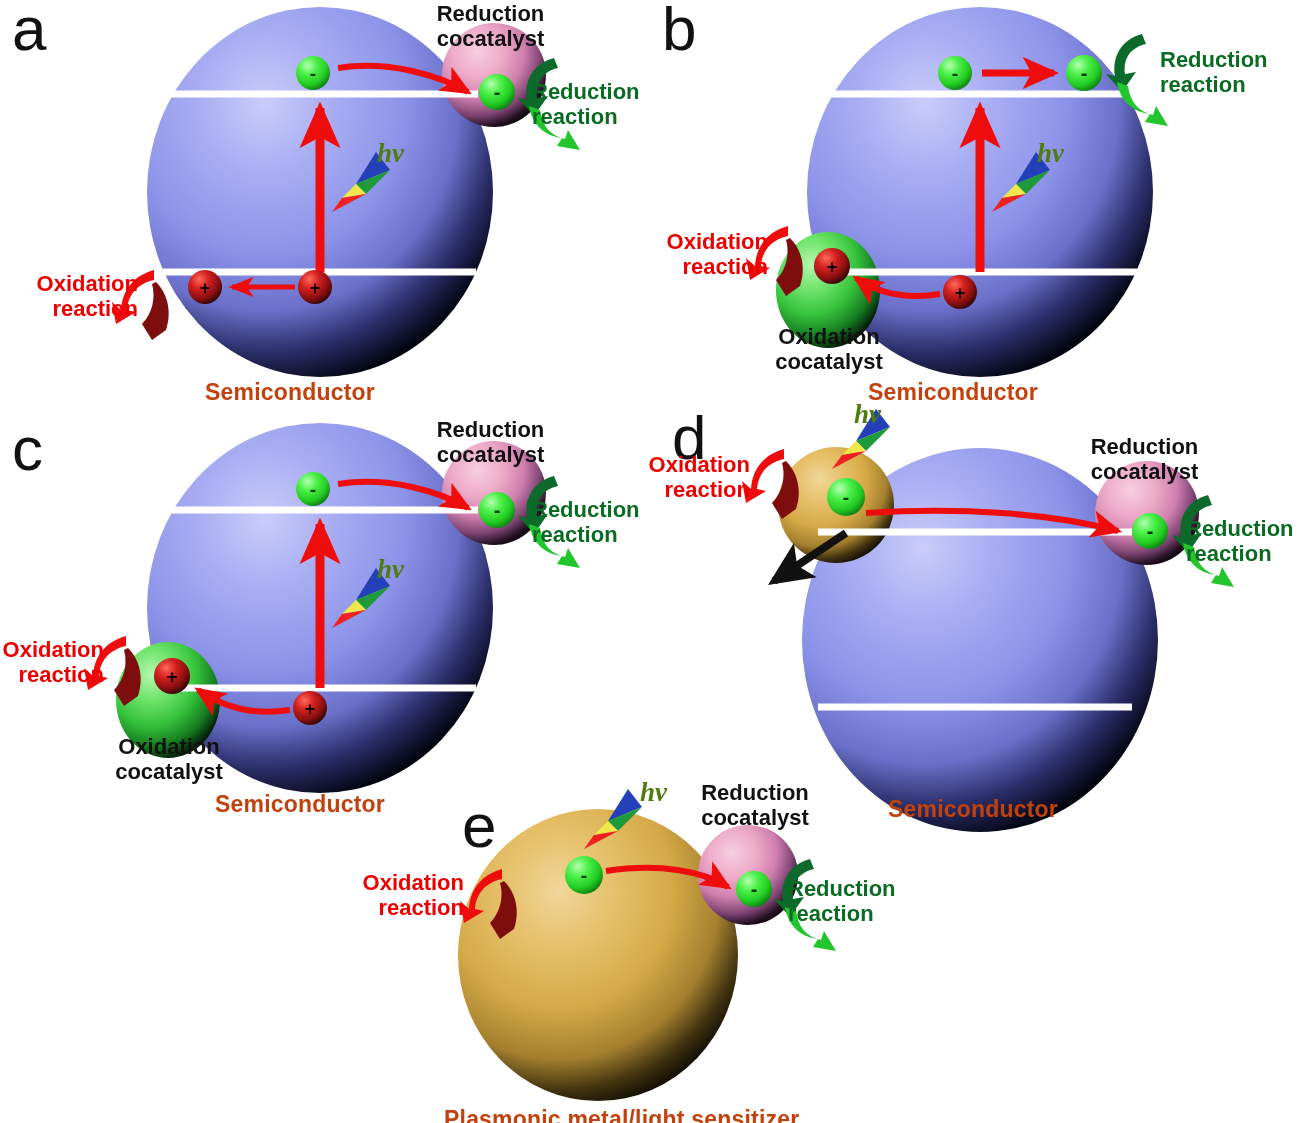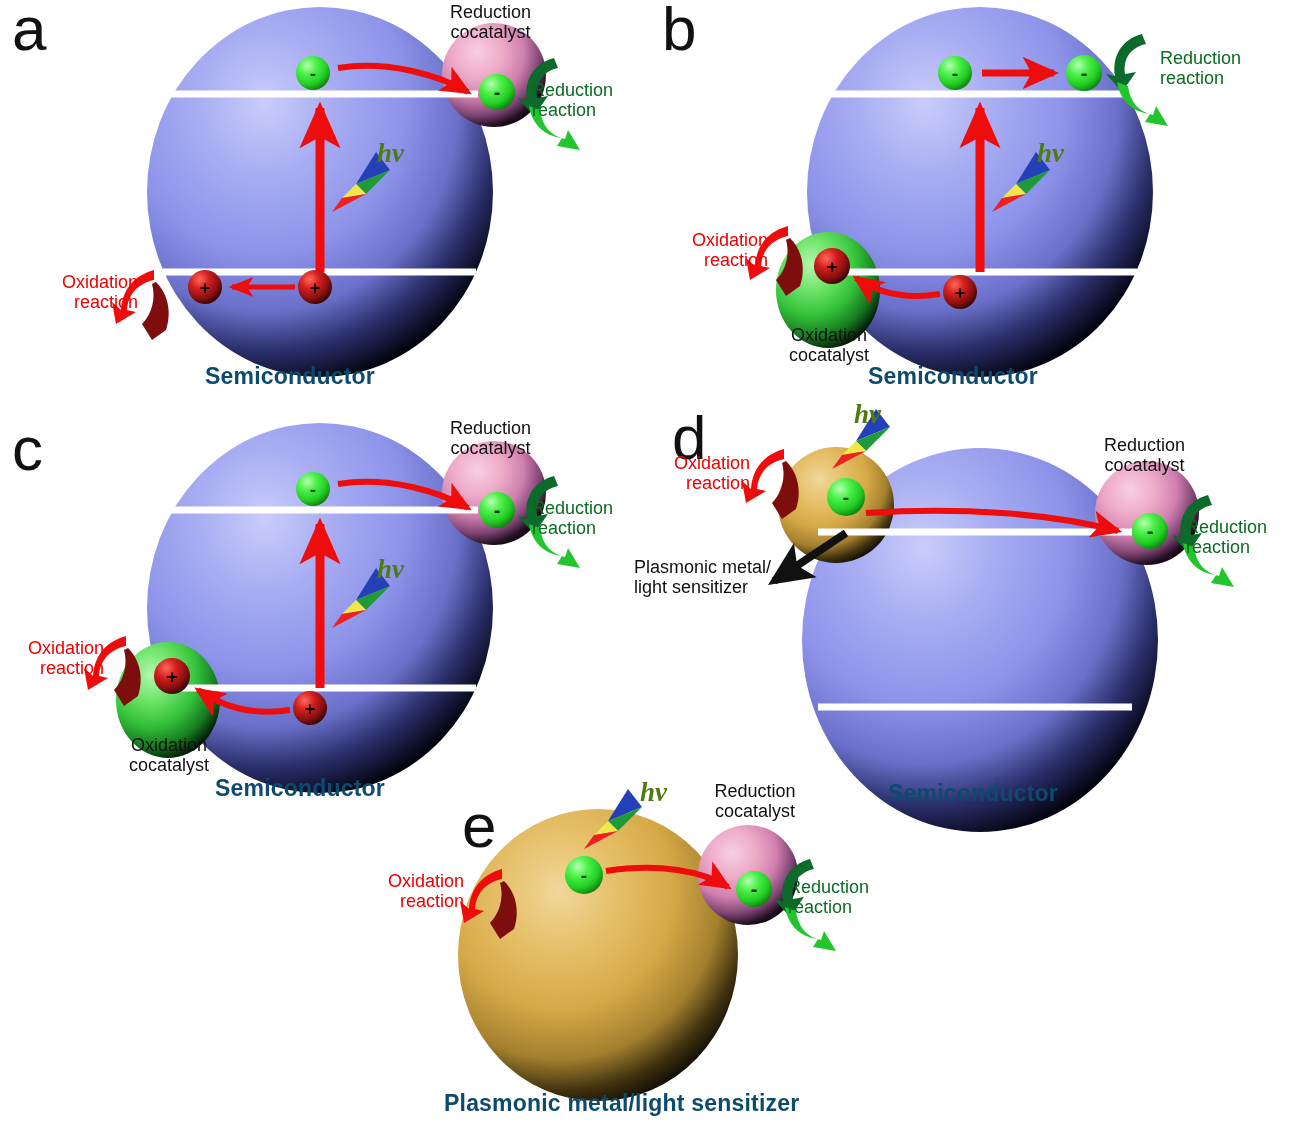--- a/index.html
+++ b/index.html
@@ -2,23 +2,23 @@
 <html><head>
 <meta charset="utf-8">
 <style>
   html,body{margin:0;padding:0;background:#ffffff;}
   body{width:1299px;height:1123px;position:relative;overflow:hidden;
        font-family:"Liberation Sans","DejaVu Sans",sans-serif;}
   .stage{position:absolute;left:0;top:0;width:1299px;height:1123px;}
   .panel{position:absolute;}
   .plabel{position:absolute;font-size:62px;line-height:1;color:#111;
           font-family:"Liberation Sans","DejaVu Sans",sans-serif;font-weight:400;}
-  .caption{position:absolute;font-size:23px;font-weight:bold;color:#0c4a6e;
-           white-space:nowrap;letter-spacing:.2px;}
-  .lbl{position:absolute;font-size:18px;font-weight:normal;line-height:1.12;
+  .caption{position:absolute;font-size:23px;font-weight:bold;color:#c2410c;
+           white-space:nowrap;letter-spacing:.2px;margin-top:16px;}
+  .lbl{position:absolute;font-size:22px;font-weight:bold;line-height:1.12;
        text-align:center;white-space:nowrap;}
   .lbl.black{color:#111;}
   .lbl.red{color:#ee0000;}
   .lbl.green{color:#0a6b22;}
   .hv{position:absolute;font-size:27px;font-weight:bold;font-style:italic;color:#4d7c0f;
       font-family:"Liberation Serif","DejaVu Serif",serif;}
   svg{overflow:visible;}
   .nosel{user-select:none;}
 </style>
 </head>
@@ -323,24 +323,20 @@
   <div class="lbl green" style="left:536px;top:122px;width:125px;text-align:left;">
     <div>Reduction</div>
     <div>reaction</div>
   </div>
 
   <div class="lbl red" style="left:-12px;top:58px;width:112px;text-align:right;">
     <div>Oxidation</div>
     <div>reaction</div>
   </div>
 
-  <div class="lbl black" style="left:-16px;top:162px;width:220px;text-align:left;">
-    <div>Plasmonic metal/</div>
-    <div>light sensitizer</div>
-  </div>
 
   <div class="caption" style="left:238px;top:385px;">Semiconductor</div>
 </div>
 
 <div class="panel" style="left:350px;top:775px;width:600px;height:348px;">
 
   <div class="plabel" style="left:112px;top:20px;">e</div>
 
   <svg width="600" height="348" style="position:absolute;left:0;top:0;">
 

